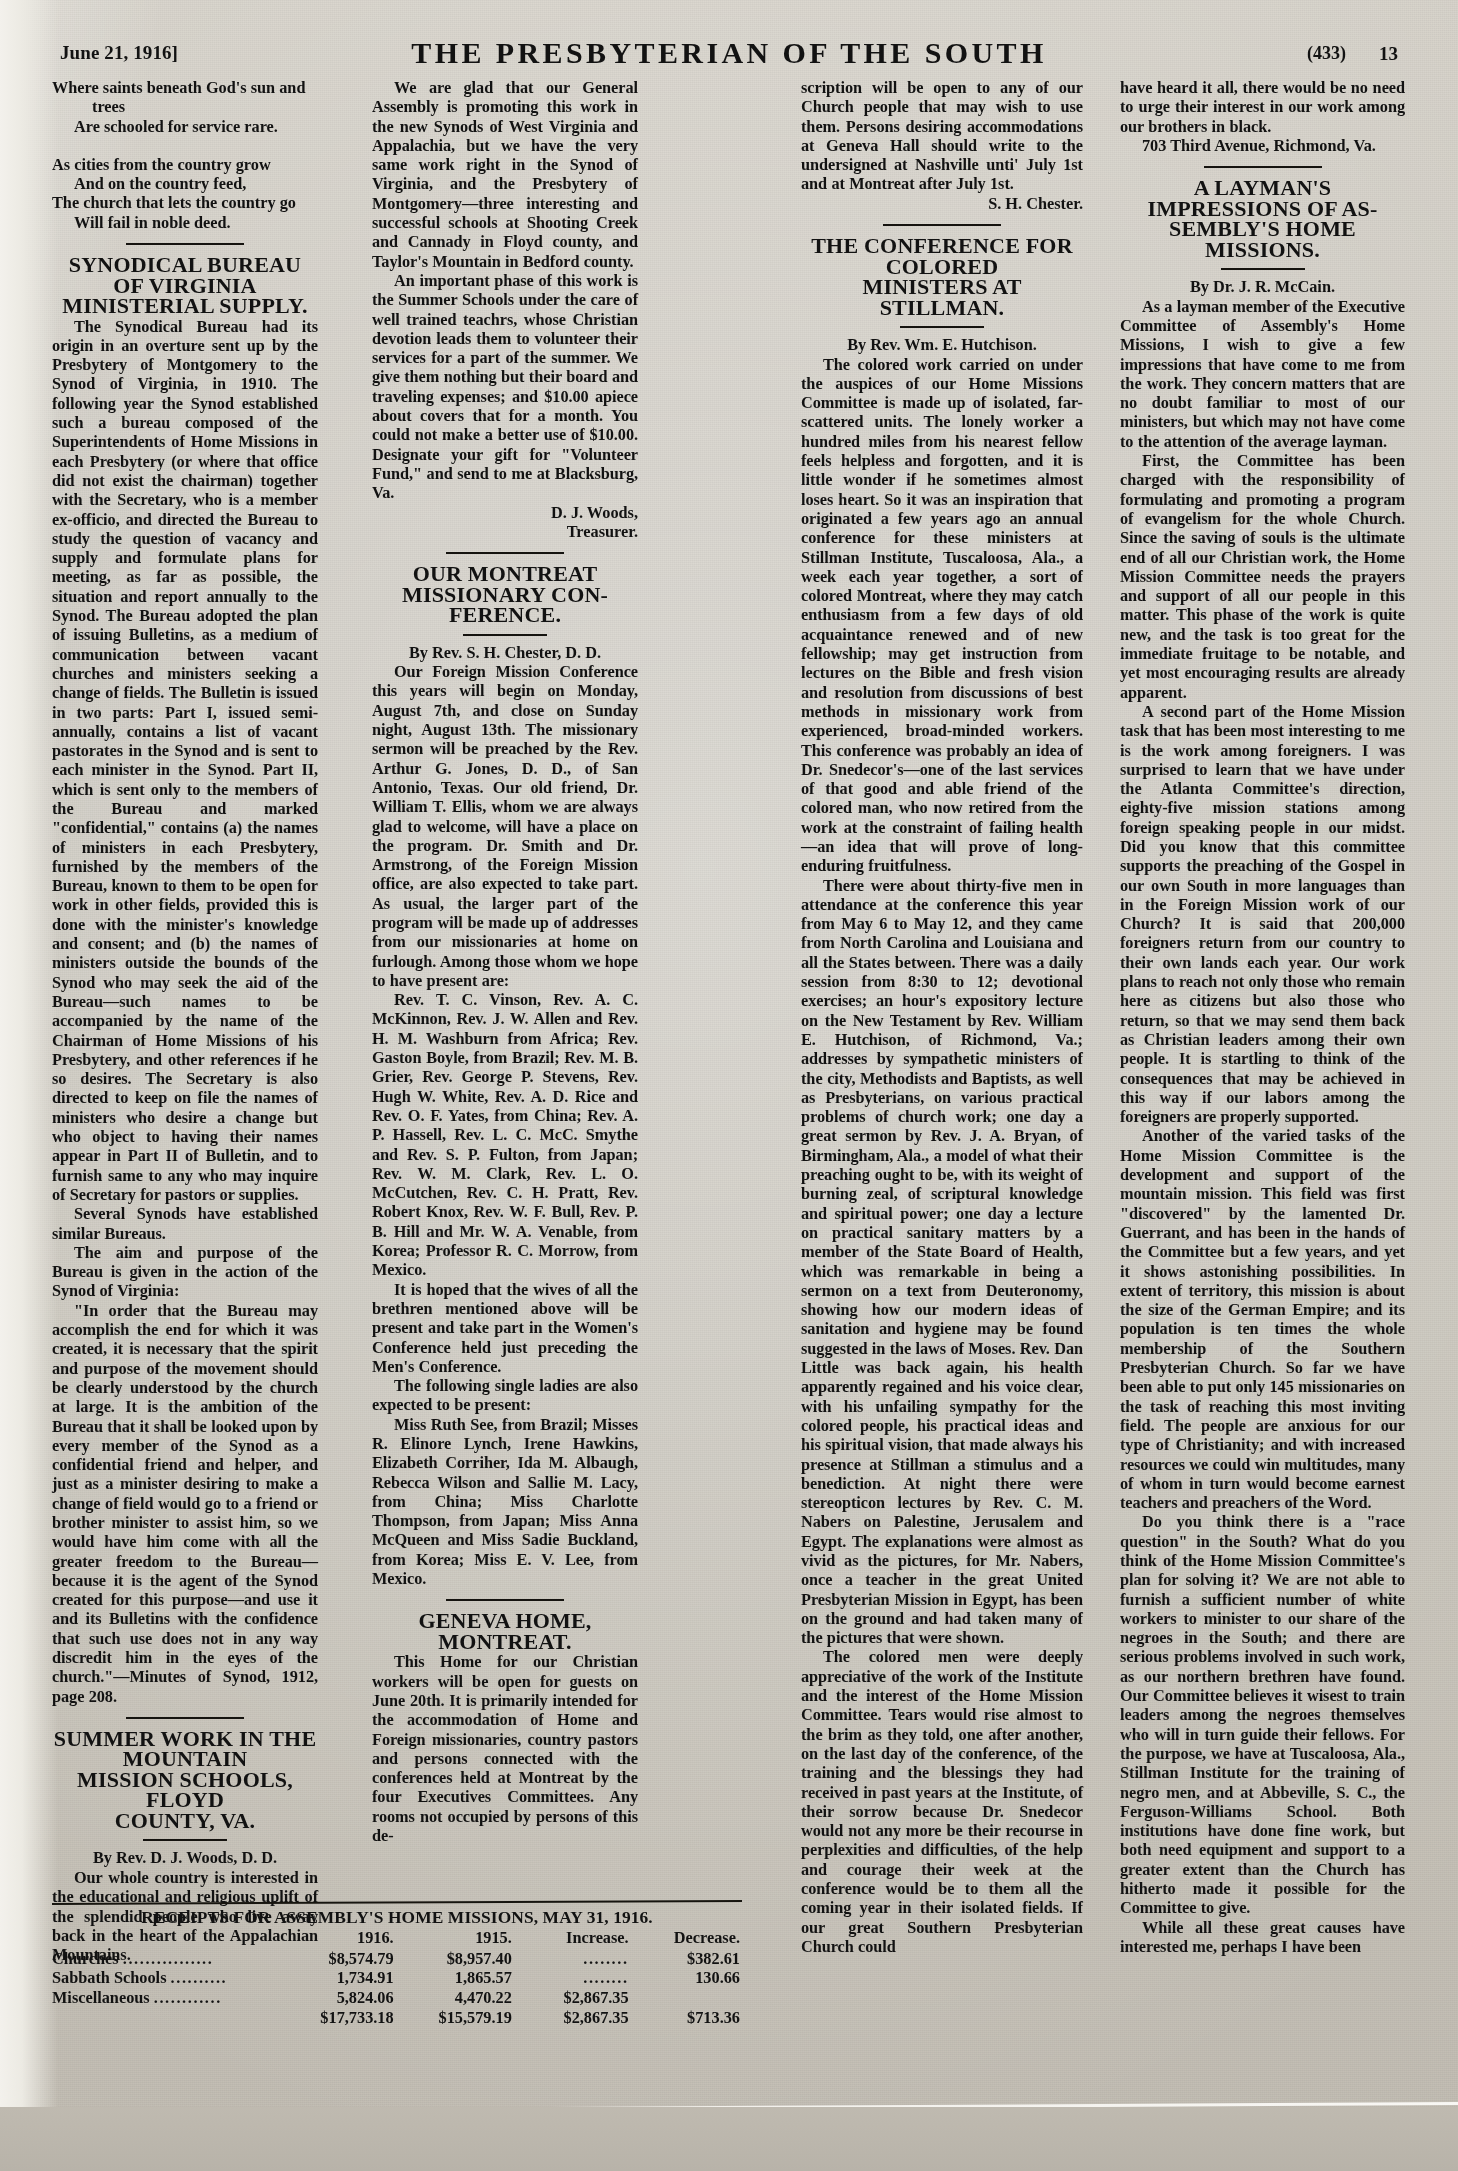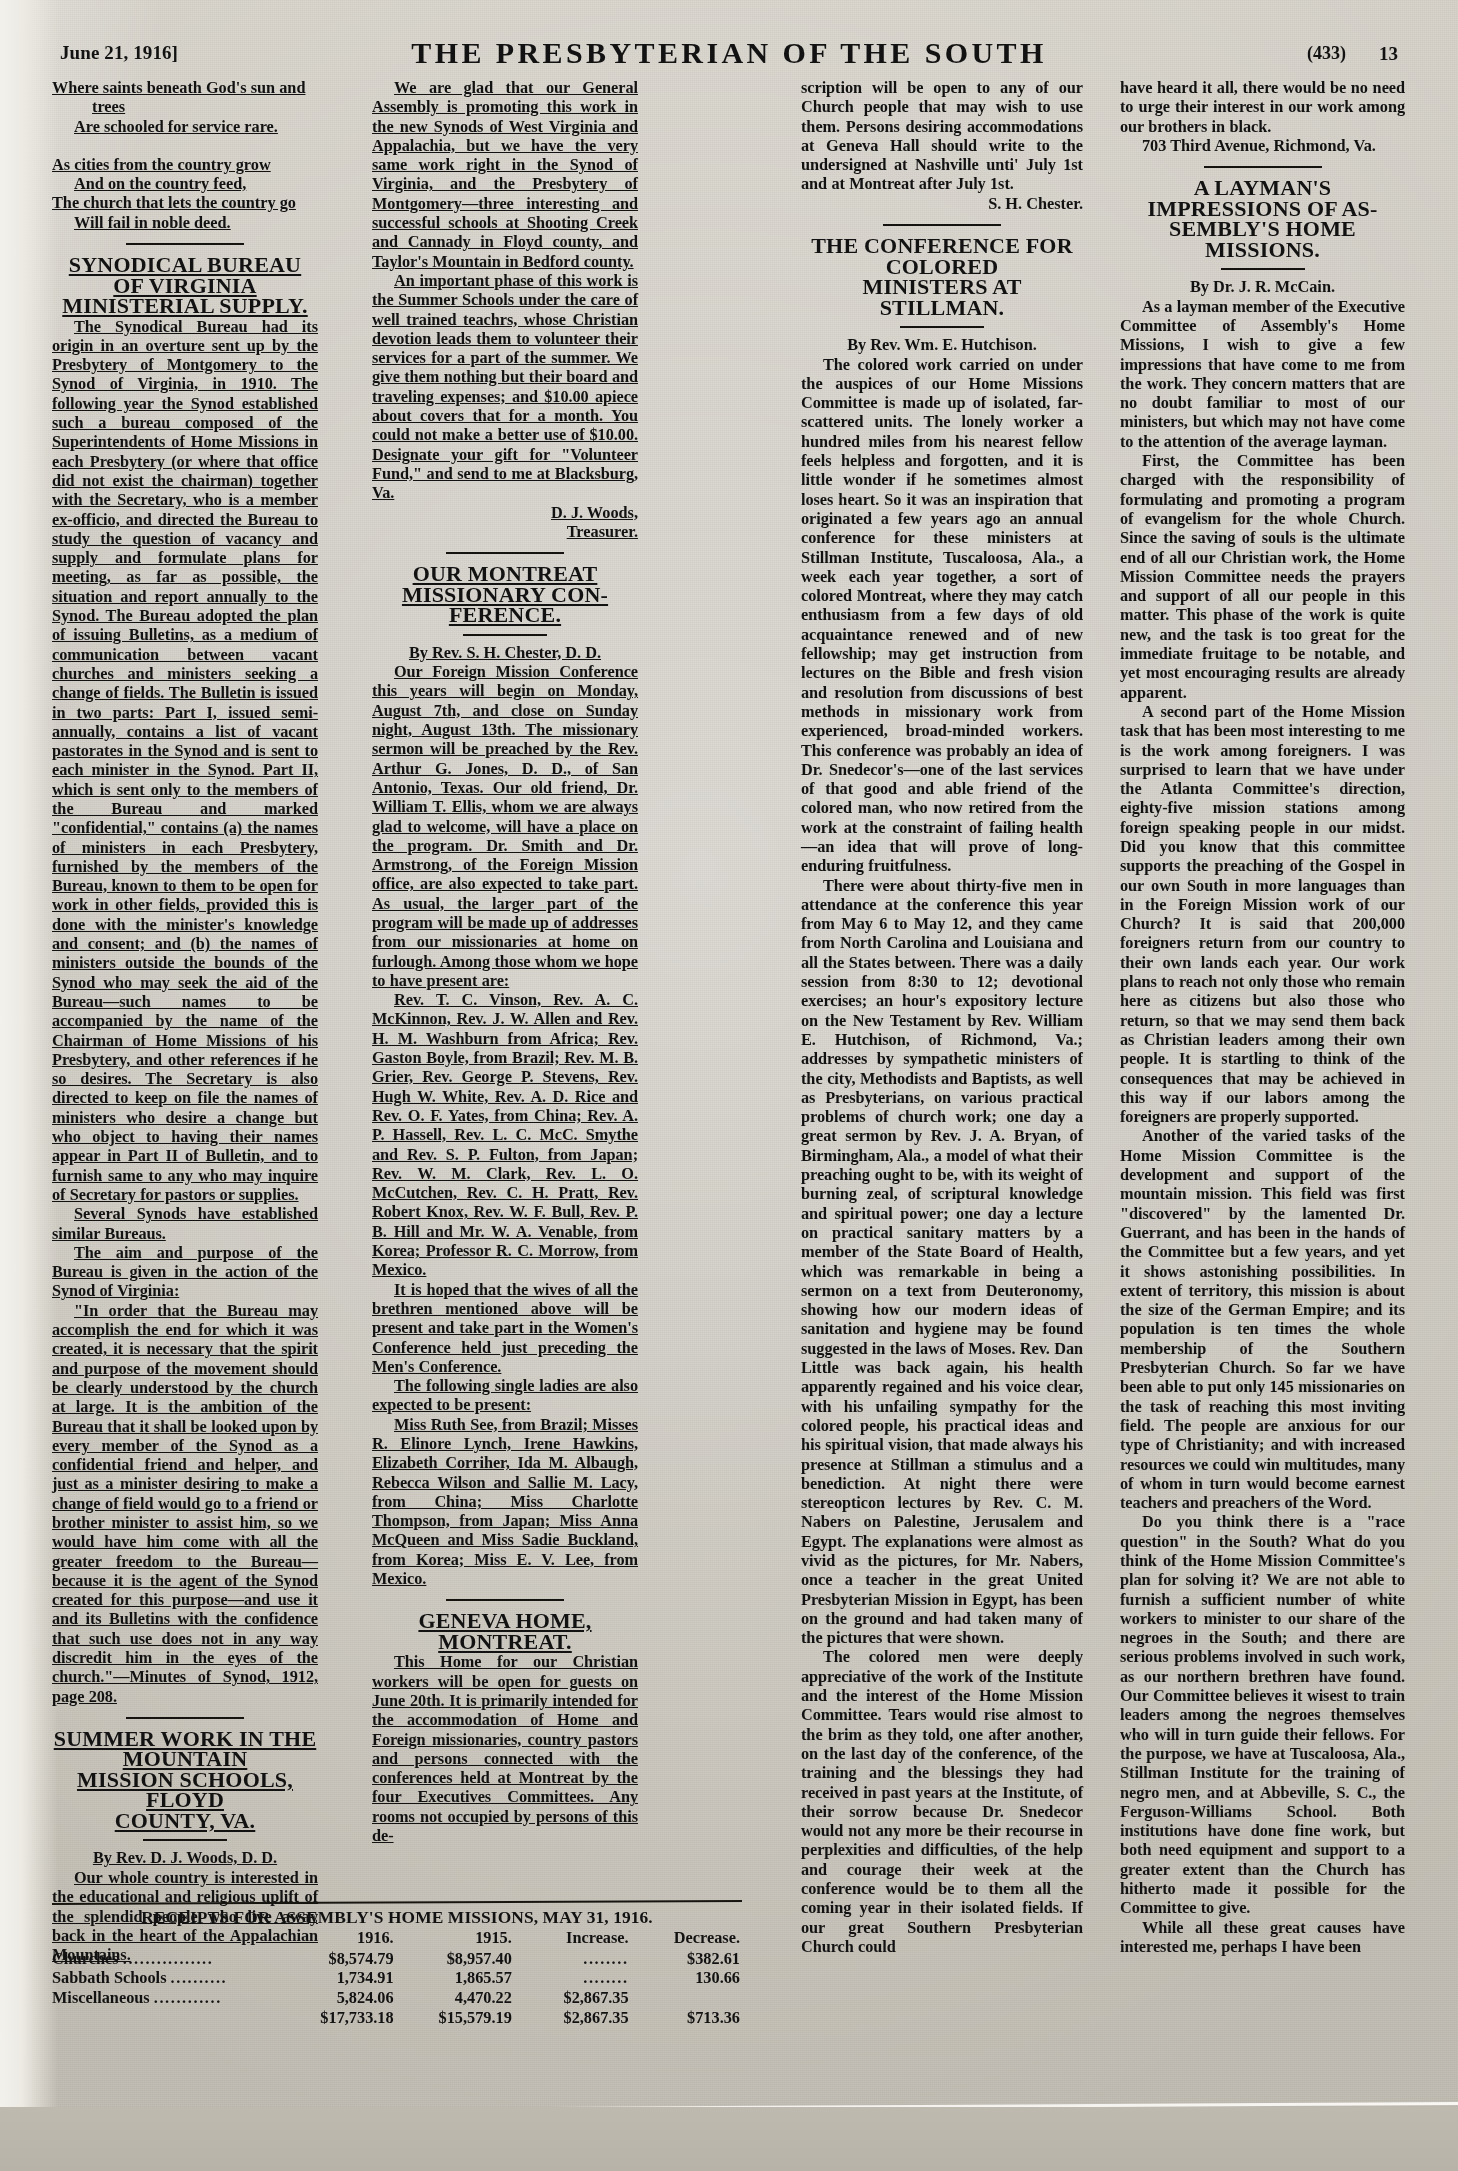--- a/index.html
+++ b/index.html
@@ -43,21 +43,21 @@
   .mh-pg{position:absolute;right:112px;top:7px;font-weight:700;font-size:18px;}
   .mh-num{position:absolute;right:60px;top:7px;font-weight:700;font-size:19px;}
 
   
   .cols{position:absolute;left:0;top:78px;width:1458px;height:2010px;}
   .col{position:absolute;top:0;width:265px;}
   .col.c1{left:52px;}
   .col.c2{left:372px;}
   .col.c3{left:801px;width:282px;}
   .col.c4{left:1120px;width:285px;}
-  .col.c1, .col.c2{width:266px;text-decoration:underline;}
+  .col.c1, .col.c2{width:266px;}
 
   
   p.bodytext{
     margin:0;
     font-size:16.3px;
     line-height:19.3px;
     font-weight:700;
     text-align:justify;
     text-align-last:left;
     letter-spacing:-0.05px;

